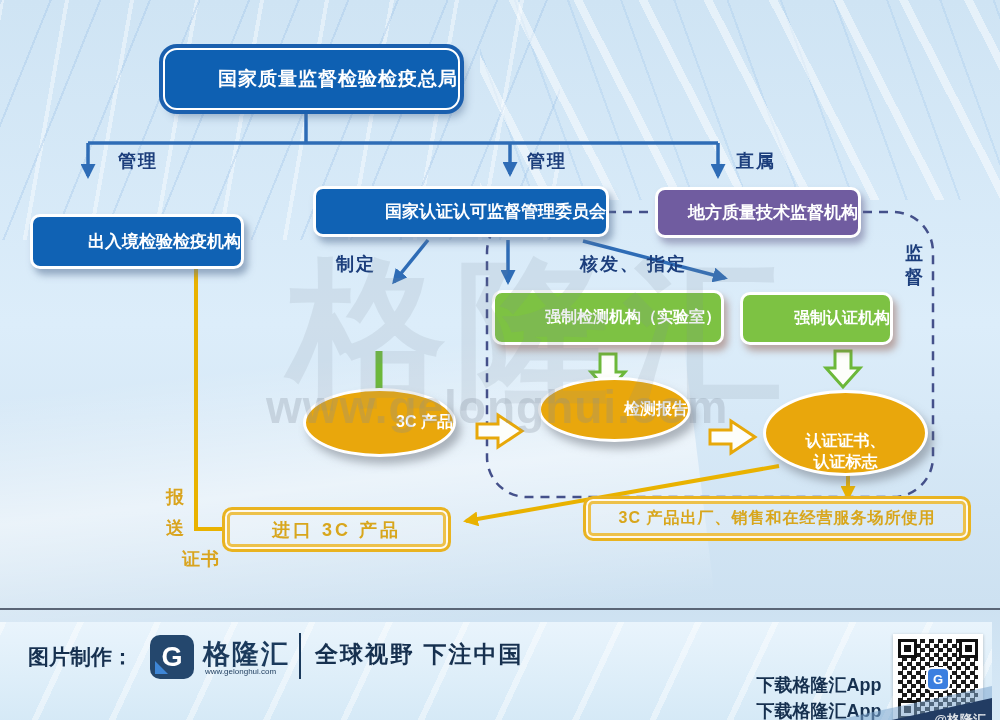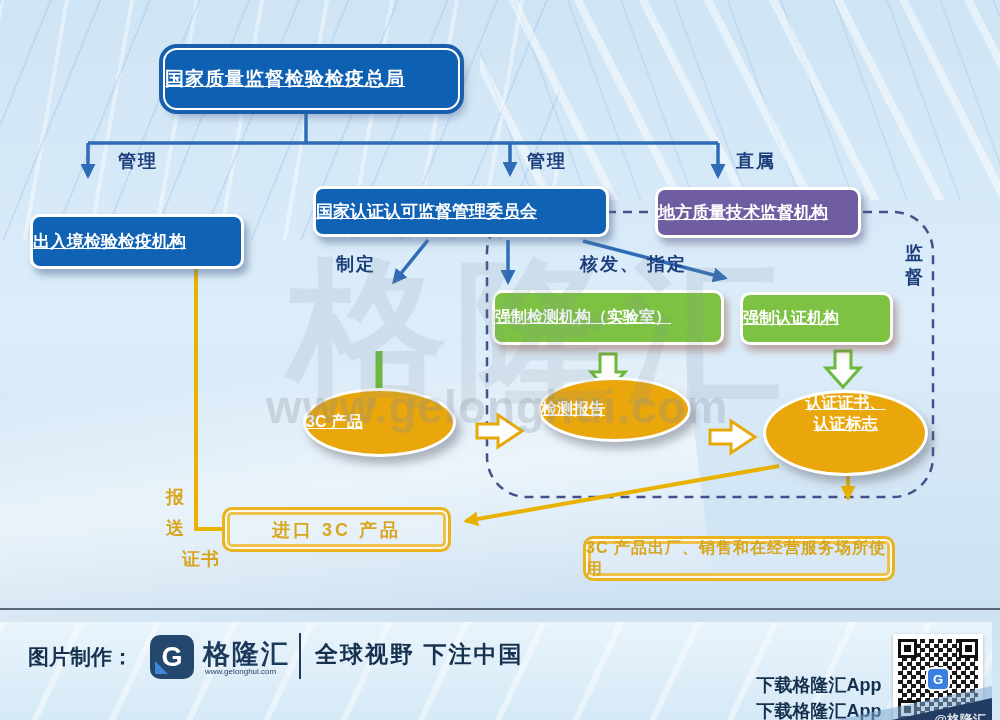--- a/index.html
+++ b/index.html
@@ -12,22 +12,22 @@
     background:repeating-linear-gradient(112deg,rgba(130,175,225,.28) 0 2px,transparent 2px 46px),
                repeating-linear-gradient(100deg,rgba(255,255,255,.5) 0 4px,transparent 4px 64px);}
   #streak-tr{ right:0; top:0; width:520px; height:200px; opacity:.85;
     background:repeating-linear-gradient(63deg,rgba(255,255,255,.55) 0 8px,transparent 8px 58px),
                repeating-linear-gradient(70deg,rgba(140,185,230,.25) 0 2px,transparent 2px 50px);}
   #streak-bl{ left:-60px; bottom:80px; width:760px; height:280px; transform:rotate(-7deg);
     background:linear-gradient(180deg,rgba(255,255,255,0) 0%,rgba(255,255,255,.55) 45%,rgba(255,255,255,0) 100%);}
   
   #wires{ position:absolute; left:0; top:0; z-index:1; }
   
-  .node{ position:absolute; z-index:2; display:flex; align-items:center; justify-content:flex-start;
-         color:#fff; font-weight:bold; text-align:center;text-decoration:underline; }
+  .node{ position:absolute; z-index:2; display:flex; align-items:center; justify-content:flex-end;
+         color:#fff; font-weight:bold; text-align:center; }
   .node-root{ left:163px; top:48px; width:297px; height:62px; background:#0e60b2;
       border:2px solid #fff; border-radius:14px; font-size:19px; letter-spacing:1px;
       box-shadow:0 0 0 4px #1a5fae, 5px 7px 9px rgba(70,100,140,.45);}
   .node-blue{ background:#1062b4; border:3px solid #fff; border-radius:10px;
       box-shadow:4px 6px 7px rgba(90,115,150,.55); font-size:17px; }
   #agency-left{ left:30px;  top:184px; width:214px; height:55px;margin-top:30px; }
   #agency-mid { left:313px; top:186px; width:296px; height:51px; }
   .node-purple{ background:#705ca0; border:3px solid #fff; border-radius:10px;
       box-shadow:4px 6px 7px rgba(100,95,140,.5); font-size:17px; }
   #agency-right{ left:655px; top:187px; width:206px; height:51px; }
@@ -39,21 +39,21 @@
   .node-ellipse{ background:#e9a70c; border:3px solid #fff; border-radius:50%;
       box-shadow:5px 7px 9px rgba(110,115,125,.5); font-size:16px; }
   #product{ left:303px; top:388px; width:153px; height:69px; }
   #report { left:538px; top:377px; width:153px; height:65px; }
   #cert   { left:763px; top:390px; width:165px; height:86px; flex-direction:column; line-height:1.3; }
   .box-outline{ position:absolute; z-index:2; display:flex; align-items:center; justify-content:center;
       border:3px solid #e9b320; border-radius:10px; background:rgba(255,255,255,.2);
       box-shadow:inset 0 0 0 2px rgba(255,255,255,.9), inset 0 0 0 5px #edc14a;
       color:#d8a61c; font-weight:bold; }
   #import-box{ left:222px; top:507px; width:229px; height:45px; font-size:18px; letter-spacing:3px; }
-  #usage-box { left:583px; top:536px; width:312px; height:45px; font-size:16px; letter-spacing:1px; }
+  #usage-box { left:583px; top:496px; width:388px; height:45px; font-size:16px; letter-spacing:1px; }
   
   .edge-label{ position:absolute; z-index:3; color:#1c3e7c; font-weight:bold; font-size:18px; letter-spacing:2px; }
   #lbl-manage-left{ left:118px; top:149px; }
   #lbl-manage-mid { left:527px; top:149px; }
   #lbl-direct     { left:736px; top:149px; }
   #lbl-formulate  { left:336px; top:252px; }
   #lbl-issue      { left:540px; top:252px; width:140px;margin-left:40px; }
   #lbl-supervise  { left:902px; top:241px; width:24px; line-height:1.35; word-break:break-all; text-align:center; letter-spacing:0; }
   .submit-char{ position:absolute; z-index:3; color:#d9a41e; font-weight:bold; font-size:18px; letter-spacing:1px; }
   #submit-l1{ left:166px; top:485px; }

